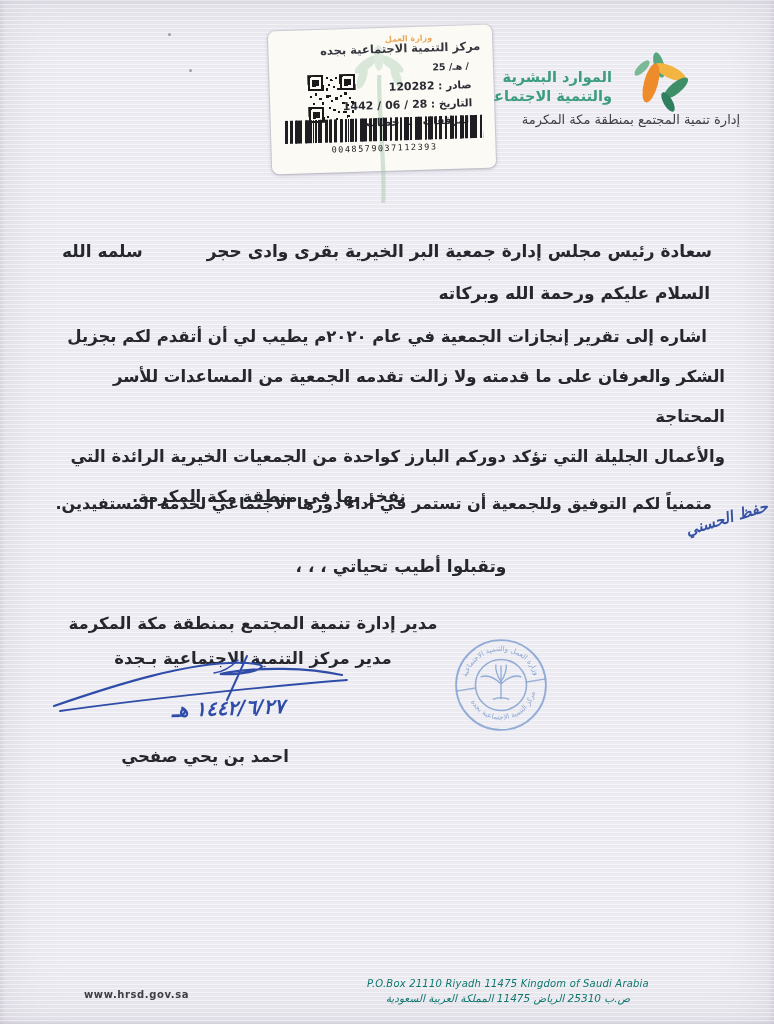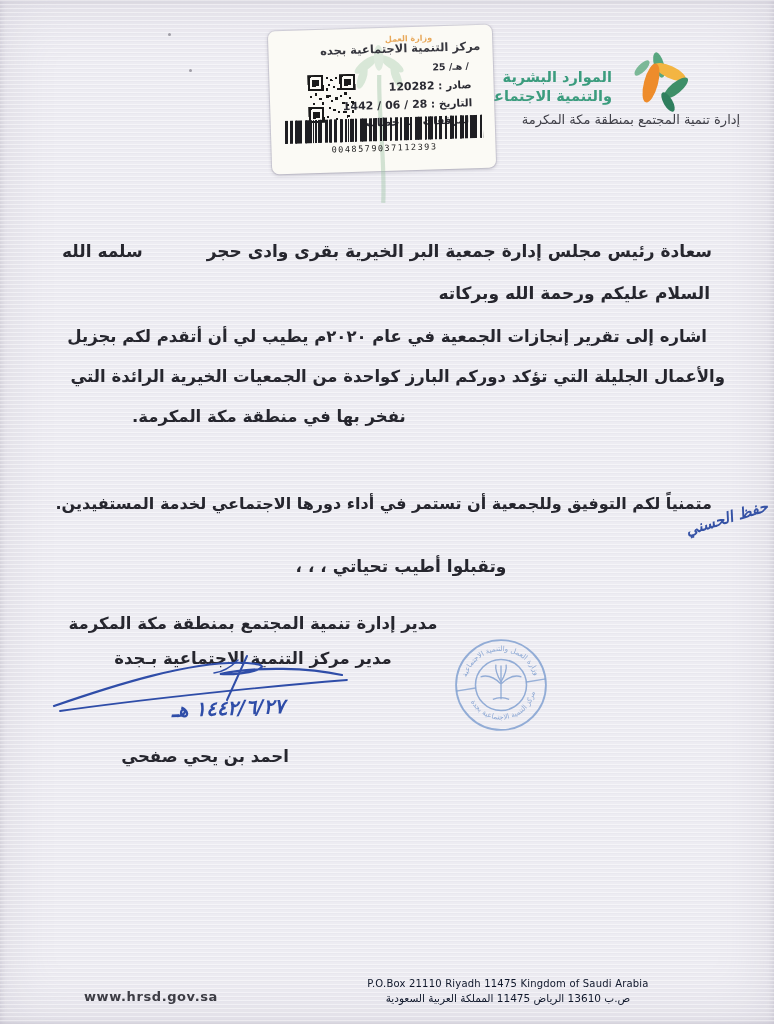--- a/index.html
+++ b/index.html
@@ -60,24 +60,24 @@
   
   .sig-titles{top:606px;left:46px;width:382px;text-align:center;font-weight:bold;
     font-size:16.5px;line-height:35px;margin-left:16px;}
   .sig-scribble{left:42px;top:648px;width:315px;height:72px;}
   .sig-date{left:50px;top:698px;width:235px;color:#2f4da8;font-size:20px;font-weight:bold;
     font-style:italic;transform:rotate(-2deg);}
   .sig-name{top:727px;left:88px;width:234px;text-align:center;font-weight:bold;font-size:16.5px;margin-top:20px;}
   .stamp{left:452px;top:636px;width:98px;height:98px;opacity:.88;}
 
   
-  .footer-block{top:978px;left:360px;width:296px;text-align:center;color:#0f172a;}
+  .footer-block{top:978px;left:360px;width:296px;text-align:center;color:#0f766e;font-style:italic;}
   .footer-en{font-size:10px;letter-spacing:.2px;}
   .footer-ar{font-size:10.5px;margin-top:3px;}
-  .website{top:989px;left:84px;font-size:13px;font-weight:bold;color:#3d3d45;letter-spacing:.6px;}
+  .website{top:989px;left:84px;font-size:10px;font-weight:bold;color:#3d3d45;letter-spacing:.6px;}
 
   .speck{width:3px;height:3px;border-radius:50%;background:#77747e;opacity:.65;}
 </style>
 </head>
 <body>
 
 <div class="paper">
 
   <svg class="abs ministry-icon" viewBox="0 0 80 64">
     <ellipse cx="24" cy="18" rx="10" ry="4" transform="rotate(135 24 18)" fill="#7bb897"></ellipse>
@@ -170,20 +170,21 @@
   </div>
 
   <div class="abs recipient-row">
     <span>سعادة رئيس مجلس إدارة جمعية البر الخيرية بقرى وادى حجر</span>
     <span>سلمه الله</span>
   </div>
   <div class="abs rtl greeting">السلام عليكم ورحمة الله وبركاته</div>
 
   <div class="abs rtl body-par">
     <div class="l1">اشاره إلى تقرير إنجازات الجمعية في عام ٢٠٢٠م يطيب لي أن أتقدم لكم بجزيل</div>
+    <div class="l2">الشكر والعرفان على ما قدمته ولا زالت تقدمه الجمعية من المساعدات للأسر المحتاجة</div>
     <div class="l3">والأعمال الجليلة التي تؤكد دوركم البارز كواحدة من الجمعيات الخيرية الرائدة التي</div>
     <div class="l4">نفخر بها في منطقة مكة المكرمة.</div>
   </div>
 
   <div class="abs rtl wish">متمنياً لكم التوفيق وللجمعية أن تستمر في أداء دورها الاجتماعي لخدمة المستفيدين.</div>
 
   <div class="abs rtl annotation">حفظ الحسني</div>
 
   <div class="abs rtl closing">وتقبلوا أطيب تحياتي ، ، ،</div>
 
@@ -226,20 +227,20 @@
       </g>
     </g>
     <g fill="#7396cc" font-size="7" font-family="DejaVu Sans, sans-serif" opacity=".9">
       <text><textPath href="#arcTop" startOffset="14%">وزارة العمل والتنمية الاجتماعية</textPath></text>
       <text><textPath href="#arcBot" startOffset="10%">مركز التنمية الاجتماعية بجدة</textPath></text>
     </g>
   </svg>
 
   <div class="abs footer-block">
     <div class="footer-en">P.O.Box 21110 Riyadh 11475 Kingdom of Saudi Arabia</div>
-    <div class="footer-ar rtl">ص.ب 13610 الرياض 11475 المملكة العربية السعودية</div>
+    <div class="footer-ar rtl">ص.ب 25310 الرياض 11475 المملكة العربية السعودية</div>
   </div>
   <div class="abs website">www.hrsd.gov.sa</div>
 
   <div class="abs speck" style="left:168px;top:33px;"></div>
   <div class="abs speck" style="left:189px;top:69px;"></div>
 
 </div>
 
 </body></html>

